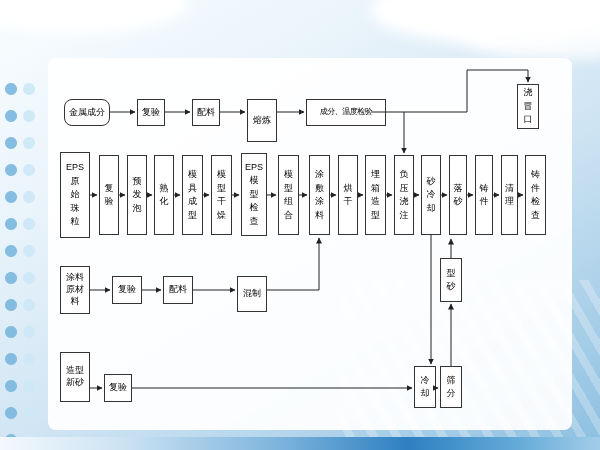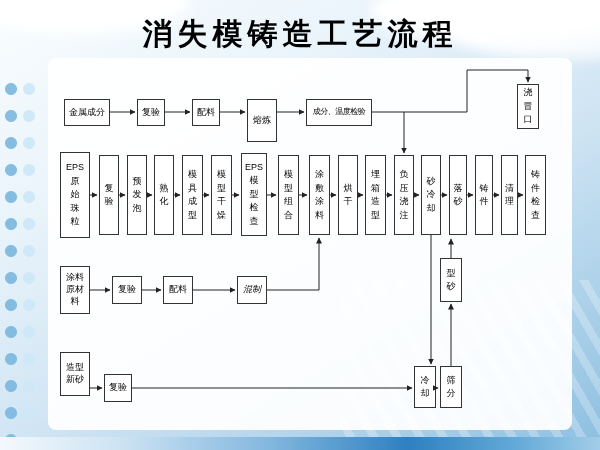--- a/index.html
+++ b/index.html
@@ -42,27 +42,26 @@
 <div class="slide">
 
   <div class="cloud" style="left:370px;top:-25px;width:270px;height:70px;"></div>
   <div class="cloud" style="left:460px;top:8px;width:200px;height:52px;opacity:.8;"></div>
   <div class="cloud" style="left:-40px;top:-30px;width:230px;height:64px;"></div>
   <div class="streaks"></div>
   <div class="dots"></div>
   <div class="bbar"></div>
   <div class="panel"></div>
 
-  <div class="title">消失模铸造工艺流程</div>
 
-  <div class="node" style="left:64px;top:99px;width:46px;height:27px;">金属成分</div>
+  <div class="node" style="left:64px;top:99px;width:46px;height:27px;border-radius:8px;">金属成分</div>
   <div class="node" style="left:137px;top:99px;width:28px;height:27px;">复验</div>
   <div class="node" style="left:192px;top:99px;width:28px;height:27px;">配料</div>
   <div class="node" style="left:247px;top:99px;width:30px;height:43px;">熔炼</div>
-  <div class="node xs" style="left:306px;top:99px;width:66px;height:27px;">成分、温度检验</div>
+  <div class="node xs" style="left:306px;top:99px;width:80px;height:27px;">成分、温度检验</div>
   <div class="node v" style="left:517px;top:84px;width:22px;height:45px;">浇
 冒
 口</div>
 
   <div class="node v" style="left:60px;top:152px;width:30px;height:86px;">EPS
 原
 始
 珠
 粒</div>
   <div class="node v" style="left:99px;top:155px;width:20px;height:80px;">复
@@ -115,23 +114,23 @@
   <div class="node v" style="left:525px;top:155px;width:21px;height:80px;">铸
 件
 检
 查</div>
 
   <div class="node" style="left:60px;top:266px;width:30px;height:48px;">涂料
 原材
 料</div>
   <div class="node" style="left:112px;top:276px;width:30px;height:28px;">复验</div>
   <div class="node" style="left:163px;top:276px;width:30px;height:28px;">配料</div>
-  <div class="node" style="left:237px;top:276px;width:30px;height:28px;font-style:italic;">混制</div>
+  <div class="node" style="left:237px;top:276px;width:30px;height:36px;">混制</div>
 
-  <div class="node" style="left:60px;top:352px;width:30px;height:44px;text-align:center;">造型
+  <div class="node" style="left:60px;top:352px;width:30px;height:50px;text-align:center;">造型
 新砂</div>
   <div class="node" style="left:104px;top:374px;width:28px;height:28px;">复验</div>
   <div class="node v" style="left:414px;top:366px;width:22px;height:42px;">冷
 却</div>
   <div class="node v" style="left:440px;top:366px;width:22px;height:42px;">筛
 分</div>
   <div class="node v" style="left:440px;top:258px;width:22px;height:44px;">型
 砂</div>
 
   <svg class="wires" width="600" height="450">

